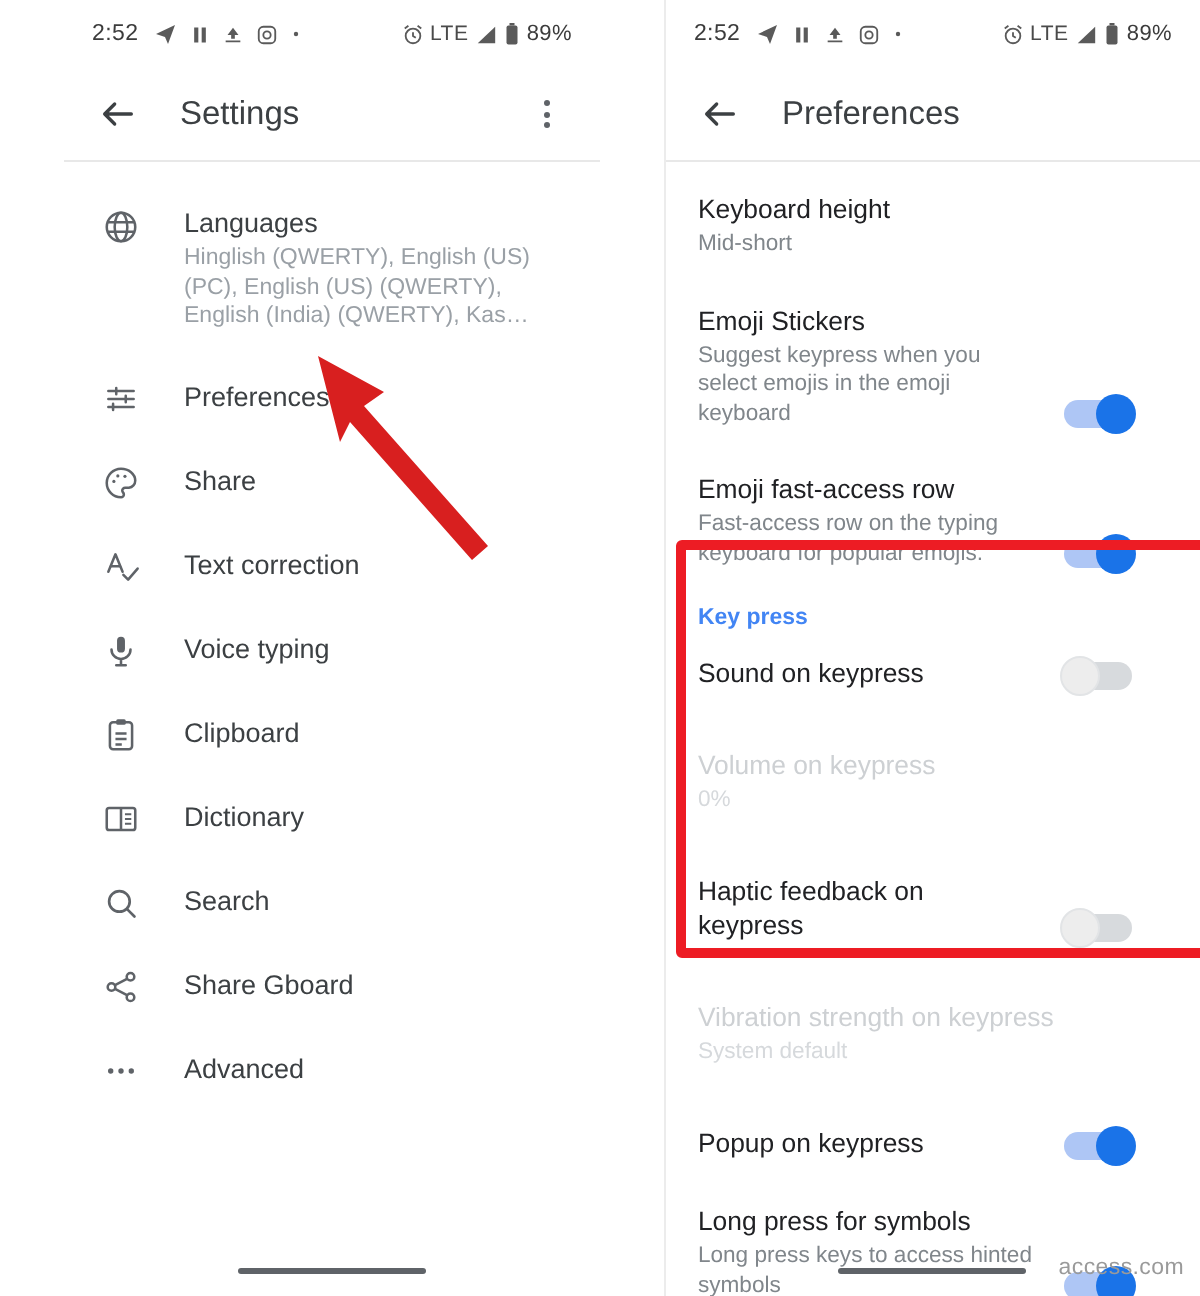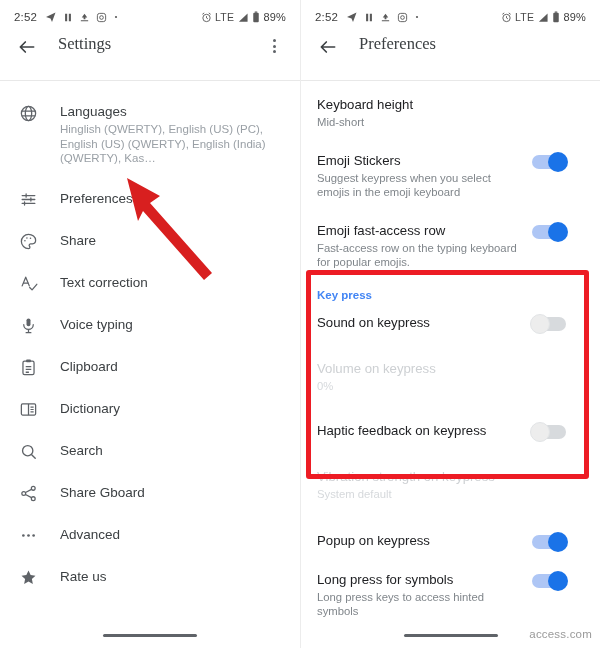--- a/index.html
+++ b/index.html
@@ -13,20 +13,21 @@
     position: relative;
     width: 600px; height: 648px;
     background: #ffffff;
     display: flex;
   }
   .panel {
     position: relative;
     width: 300px; height: 648px;
     background: #ffffff;
     overflow: hidden;
+    margin-left: 32px;
   }
   .panel.right { border-left: 1px solid #ececec; }
 
   
   .statusbar {
     height: 34px;
     display: flex;
     align-items: center;
     padding: 0 14px 0 14px;
     font-size: 11.5px;
@@ -39,23 +40,23 @@
   .sb-time { font-size: 11.5px; color: #3c3c3c; font-weight: 400; margin-right: 2px;}
   .sb-ico { display: inline-flex; align-items: center; justify-content: center; color: #5a5a5a; }
   .sb-ico svg { display: block; }
   .sb-lte { font-size: 10.5px; color: #4a4a4a; letter-spacing: .3px; }
   .sb-batt { font-size: 11px; color: #3c3c3c; }
 
   
   .appbar {
     height: 46px;
     display: flex;
+    align-items: center;
     padding: 0 14px;
     background: #fff;
-    font-family: Liberation Serif, serif;
   }
   .appbar .back {
     width: 26px; height: 26px;
     display: flex; align-items: center; justify-content: center;
     color: #3c4043;
     flex: 0 0 auto;
   }
   .appbar .title {
     font-size: 16.5px;
     color: #3c4043;
@@ -93,21 +94,21 @@
     font-size: 11.5px; color: #9aa0a6; line-height: 14.5px; margin-top: 2px;
     overflow: hidden;
   }
   .row.lang { padding-top: 12px; padding-bottom: 12px; }
   .row.simple { align-items: center; padding-top: 11px; padding-bottom: 11px; }
 
   
   .prefs { padding-top: 4px; }
   .pref {
     display: flex;
-    align-items: flex-start;
+    align-items: flex-end;
     padding: 11px 32px 11px 16px;
   }
   .pref .pt { flex: 1; min-width: 0; padding-right: 10px; }
   .pref .ptitle { font-size: 13.2px; color: #202124; line-height: 17px; }
   .pref .psub { font-size: 11.3px; color: #80868b; line-height: 14.5px; margin-top: 2px; }
   .pref.dim .ptitle { color: #cdd0d3; }
   .pref.dim .psub { color: #d6d9dc; }
 
   .section-head {
     font-size: 11.5px;
@@ -376,30 +377,20 @@
             <circle cx="5.5" cy="12" r="1.7"></circle>
               <circle cx="12" cy="12" r="1.7"></circle>
               <circle cx="18.5" cy="12" r="1.7"></circle>
           </svg>
         </div>
         <div class="txt">
             <div class="lbl">Advanced</div>
           </div>
       </div>
 
-      <div class="row simple">
-        <div class="ico">
-          <svg width="19" height="19" viewBox="0 0 24 24" fill="currentColor">
-            <path d="M12 3.2l2.7 5.7 6.1.8-4.5 4.3 1.2 6.1L12 17.2 6.5 20.1l1.2-6.1L3.2 9.7l6.1-.8z"></path>
-          </svg>
-        </div>
-        <div class="txt">
-            <div class="lbl">Rate us</div>
-          </div>
-      </div>
 
     </div>
 
     <svg class="arrow-layer" viewBox="0 0 300 648">
       <g fill="#d81f1f">
         <path d="M127 178 L160 196 L150 203 L212 273 L204 280 L143 211 L138 221 Z"></path>
       </g>
     </svg>
 
     <div class="home-ind"></div>

